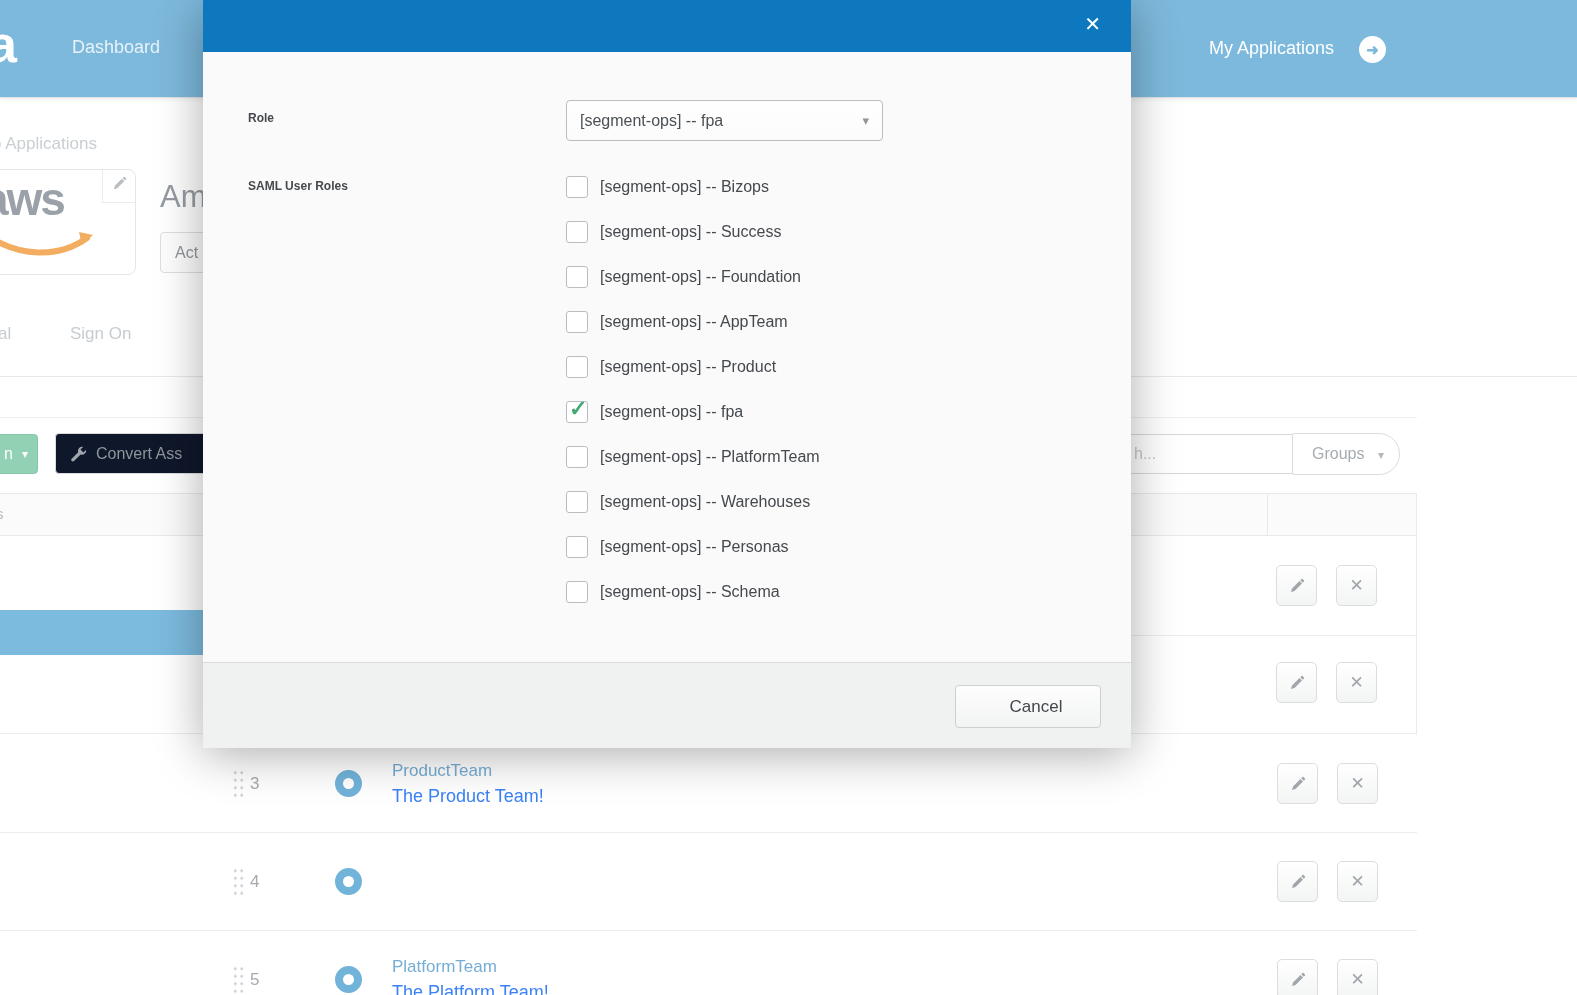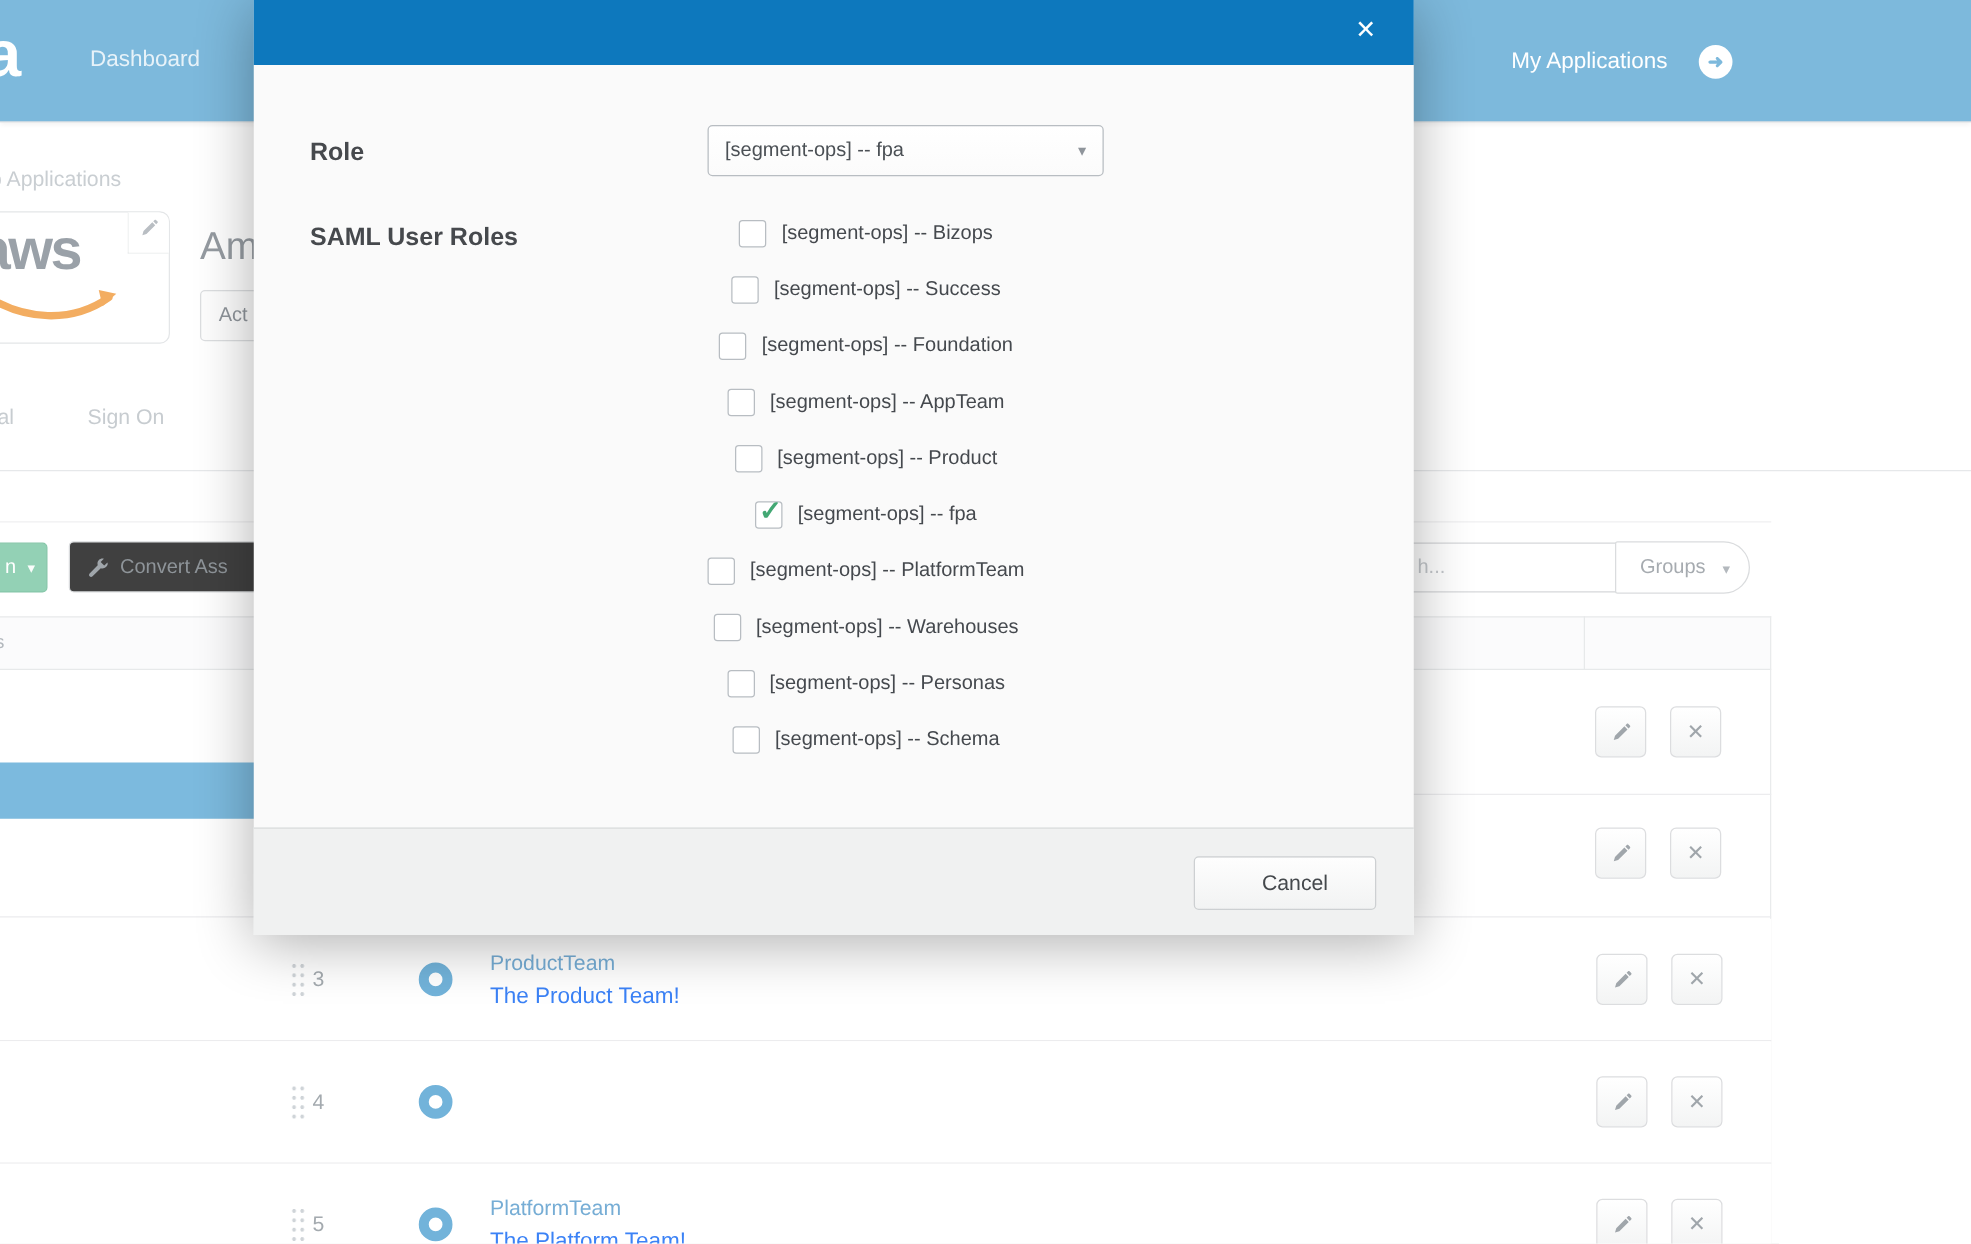--- a/index.html
+++ b/index.html
@@ -26,21 +26,21 @@
   .status-btn { position:absolute; left:160px; top:232px; width:56px; height:41px; background:#fdfdfd; border:1px solid #dcdee0; border-radius:4px; font-size:16px; color:#8f959b; text-align:left; padding-left:14px; line-height:39px; overflow:hidden; white-space:nowrap; cursor:pointer; }
 
   .tab { position:absolute; top:324px; font-size:17px; color:#c7ccd0; cursor:pointer; }
   .tab-general { left:-2px; }
   .tab-signon  { left:70px; }
   .tabline  { position:absolute; left:0; top:376px; width:1577px; height:1px; background:#e6e8ea; }
   .panelline{ position:absolute; left:0; top:417px; width:1417px; height:1px; background:#eff0f1; }
 
   .assign-btn { position:absolute; left:-42px; top:434px; width:80px; height:40px; background:#93d1b5; border:1px solid #86c6a9; border-radius:4px; color:#fff; font-size:16px; text-align:right; padding-right:24px; line-height:38px; cursor:pointer; }
   .assign-btn .caret { position:absolute; right:9px; top:0; font-size:12px; color:rgba(255,255,255,.95); }
-  .convert-btn { position:absolute; left:55px; top:433px; width:165px; height:41px; background:#404040; border:1px solid #d9dbdd; border-radius:4px; font-size:16px; color:#8e9499; text-align:left; padding-left:40px; line-height:39px; overflow:hidden; white-space:nowrap; cursor:pointer; }
+  .convert-btn { position:absolute; left:55px; top:433px; width:165px; height:41px; background:#0f172a; border:1px solid #d9dbdd; border-radius:4px; font-size:16px; color:#8e9499; text-align:left; padding-left:40px; line-height:39px; overflow:hidden; white-space:nowrap; cursor:pointer; }
   .convert-btn svg { position:absolute; left:14px; top:12px; }
 
   .search-box { position:absolute; left:1035px; top:434px; width:258px; height:40px; background:#fff; border:1px solid #d6d8da; border-radius:3px 0 0 3px; cursor:text; }
   .search-box .ph { position:absolute; left:98px; top:10px; font-size:16px; color:#c3c7cb; }
   .groups-pill { position:absolute; left:1292px; top:433px; width:108px; height:42px; background:#fff; border:1px solid #dadcde; border-radius:2px 21px 21px 2px; font-size:16px; color:#a6abb0; text-align:left; padding-left:19px; line-height:40px; cursor:pointer; }
   .groups-pill .caret { position:absolute; right:15px; top:0; font-size:12px; color:#b3b8bd; line-height:42px; }
 
   
   .thead { position:absolute; left:0; top:493px; width:1417px; height:43px; background:#fbfbfc; border-top:1px solid #e7e9ea; border-bottom:1px solid #e7e9ea; }
   .thead .frag { position:absolute; left:-4px; top:11px; font-size:15px; color:#b3b8bd; }
@@ -62,30 +62,30 @@
   .g-desc { font-size:18px; color:#3b82f6; margin-top:5px; }
   .row-actions { margin-left:auto; margin-right:39px; display:flex; gap:19px; }
 
   
   .backdrop { position:absolute; inset:0; z-index:5; background:transparent; }
   .modal { position:absolute; left:203px; top:0; width:928px; height:748px; background:#fafafa; z-index:10; box-shadow:0 6px 45px rgba(0,0,0,.33); }
   .modal-header { position:absolute; left:0; top:0; width:100%; height:52px; background:#0d78bd; }
   .modal-title { position:absolute; left:30px; top:0; line-height:48px; font-size:20px; color:#ffffff; }
   .modal-close { position:absolute; right:30px; top:0; line-height:48px; font-size:20px; color:#ffffff; cursor:pointer; }
 
-  .field-label { position:absolute; left:45px; font-size:20px; font-weight:700; color:#46494d; }
+  .field-label { position:absolute; left:45px; font-size:12px; font-weight:700; color:#46494d; }
   .lbl-role { top:111px; }
   .lbl-saml { top:179px; }
 
   .role-select { position:absolute; left:363px; top:100px; width:317px; height:41px; background:linear-gradient(#ffffff,#fbfbfb); border:1px solid #b8bdc2; border-radius:4px; cursor:pointer; }
   .role-select .val { position:absolute; left:13px; line-height:39px; font-size:16px; color:#4b5055; }
   .role-select .caret { position:absolute; right:13px; line-height:39px; font-size:13px; color:#8f959b; }
 
   .saml-list { position:absolute; left:363px; top:176px; display:flex; flex-direction:column; gap:23px; }
-  .ck-row { display:flex; align-items:center; height:22px; cursor:pointer;justify-content:center; }
+  .ck-row { display:flex; align-items:center; height:22px; cursor:pointer; }
   .ck-box { position:relative; width:22px; height:22px; border:1px solid #b8bdc2; border-radius:3px; background:#fff; flex:0 0 22px; }
   .ck-check { position:absolute; left:2px; top:-6px; font-size:22px; font-weight:700; color:#43a874; }
   .ck-label { margin-left:12px; font-size:16px; color:#45494e; }
 
   .modal-footer { position:absolute; left:0; top:662px; width:100%; height:86px; background:#f0f1f1; border-top:1px solid #d9dbdc; }
   .btn { position:absolute; top:22px; height:43px; border-radius:4px; font-size:17px; cursor:pointer; font-family:inherit; }
   .btn-save { left:587px; width:148px; background:#42b083; border:1px solid #3aa276; color:#fff; font-weight:700; }
   .btn-cancel { left:752px; width:146px; background:linear-gradient(#fefefe,#f2f3f3); border:1px solid #cdd0d2; color:#44484c;padding-left:16px; }
 </style>
 </head>

